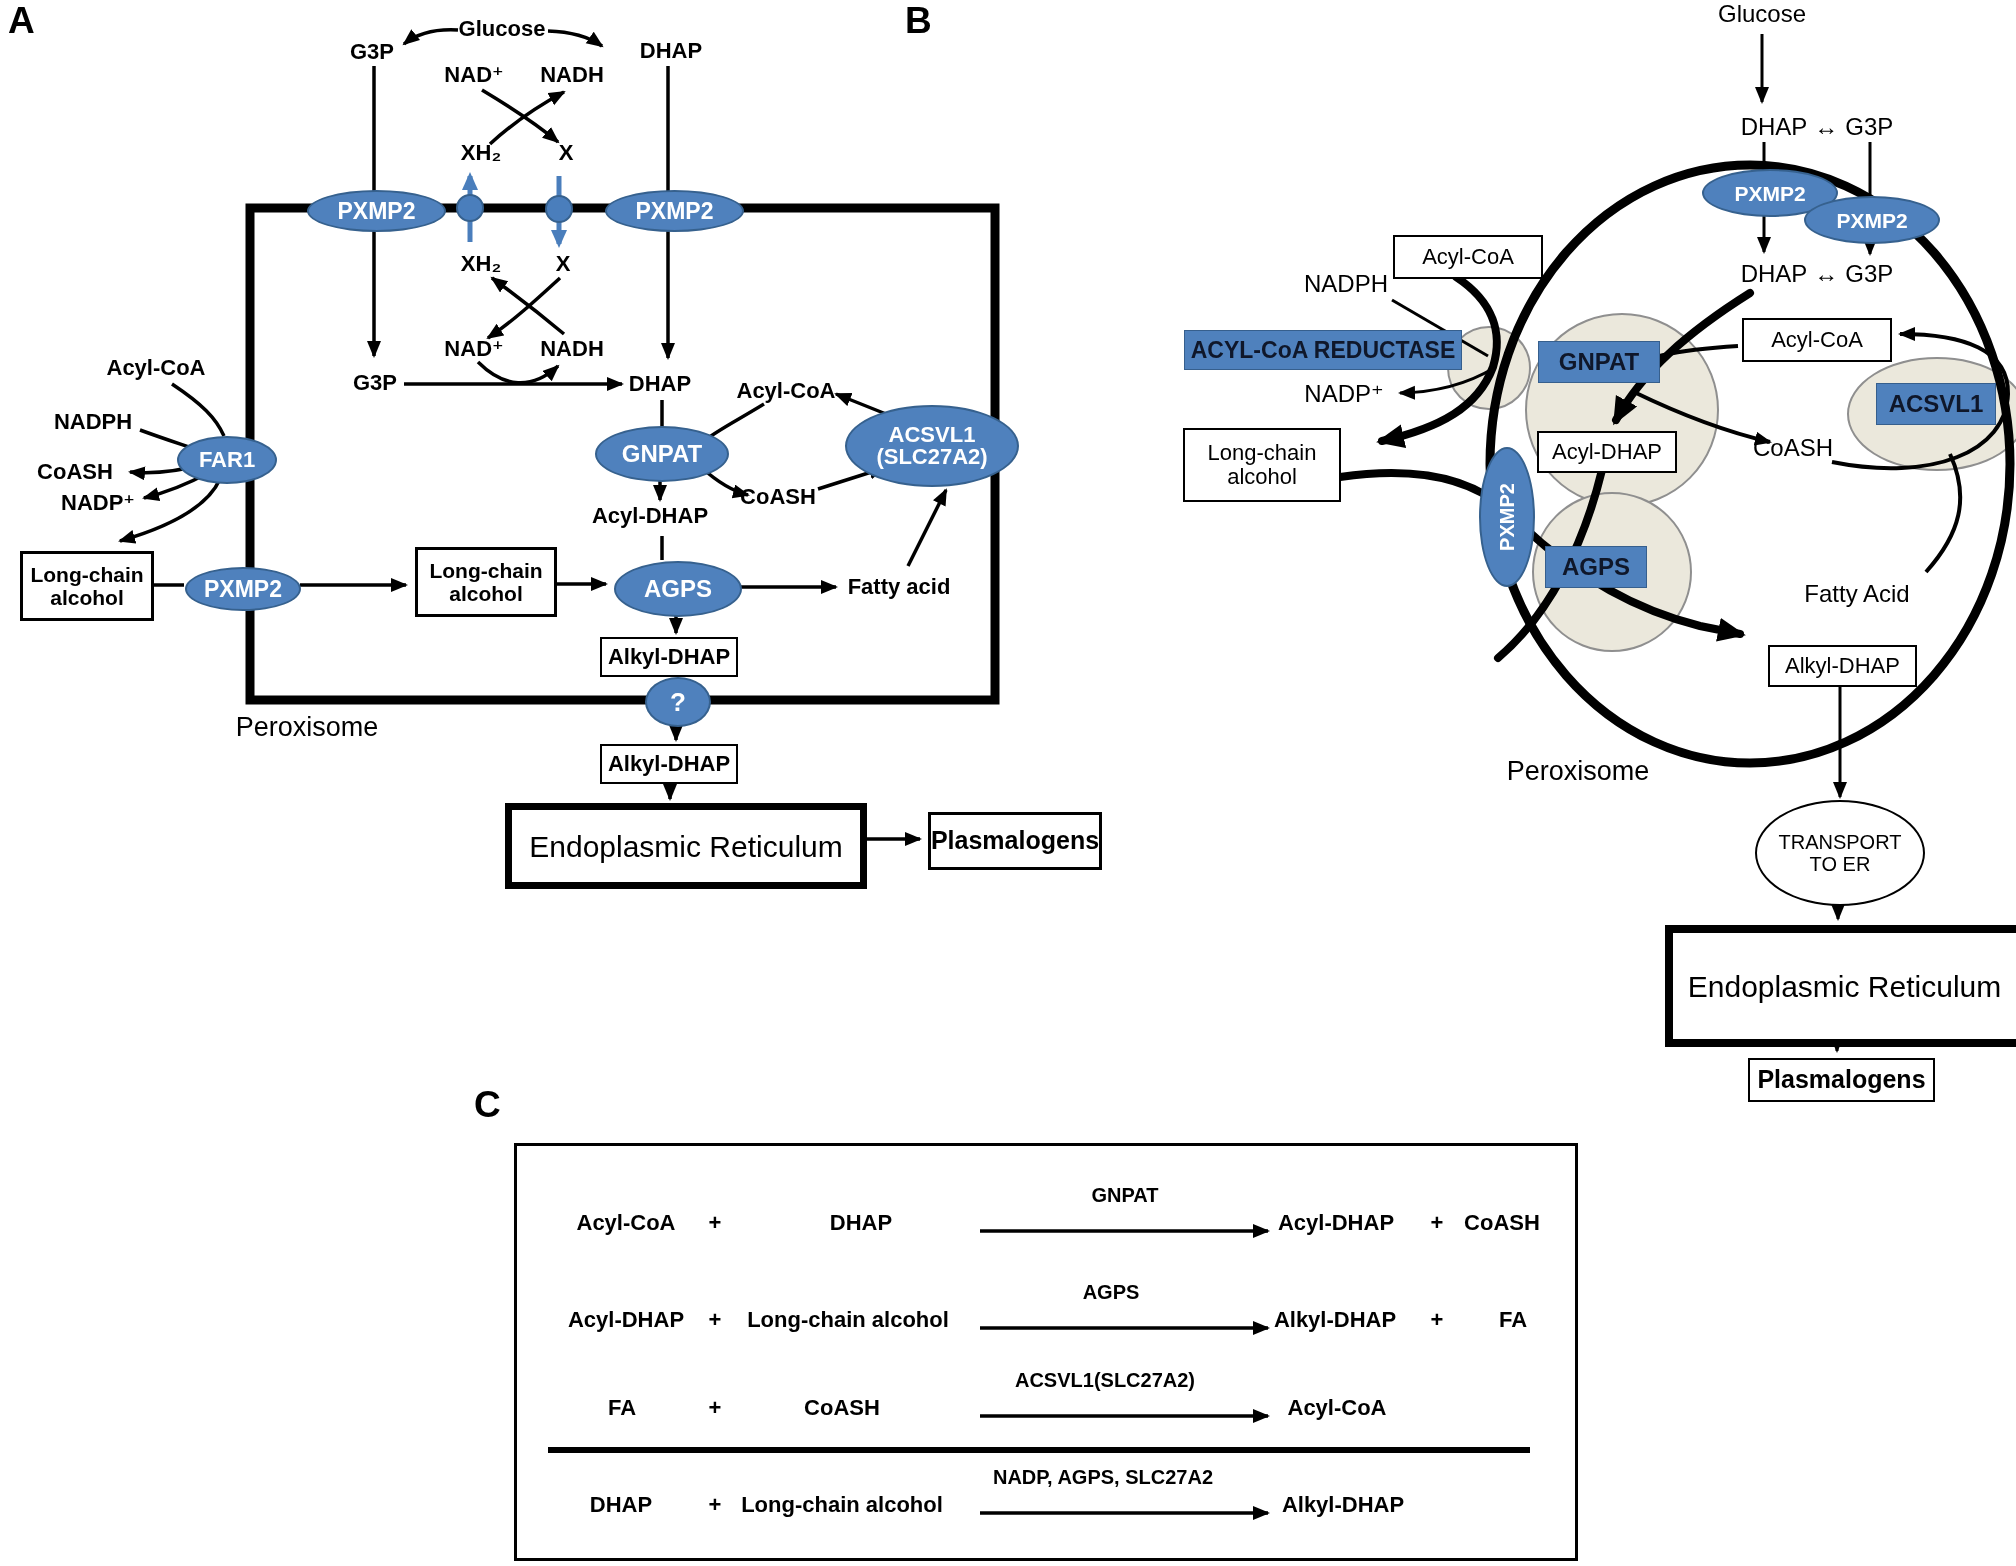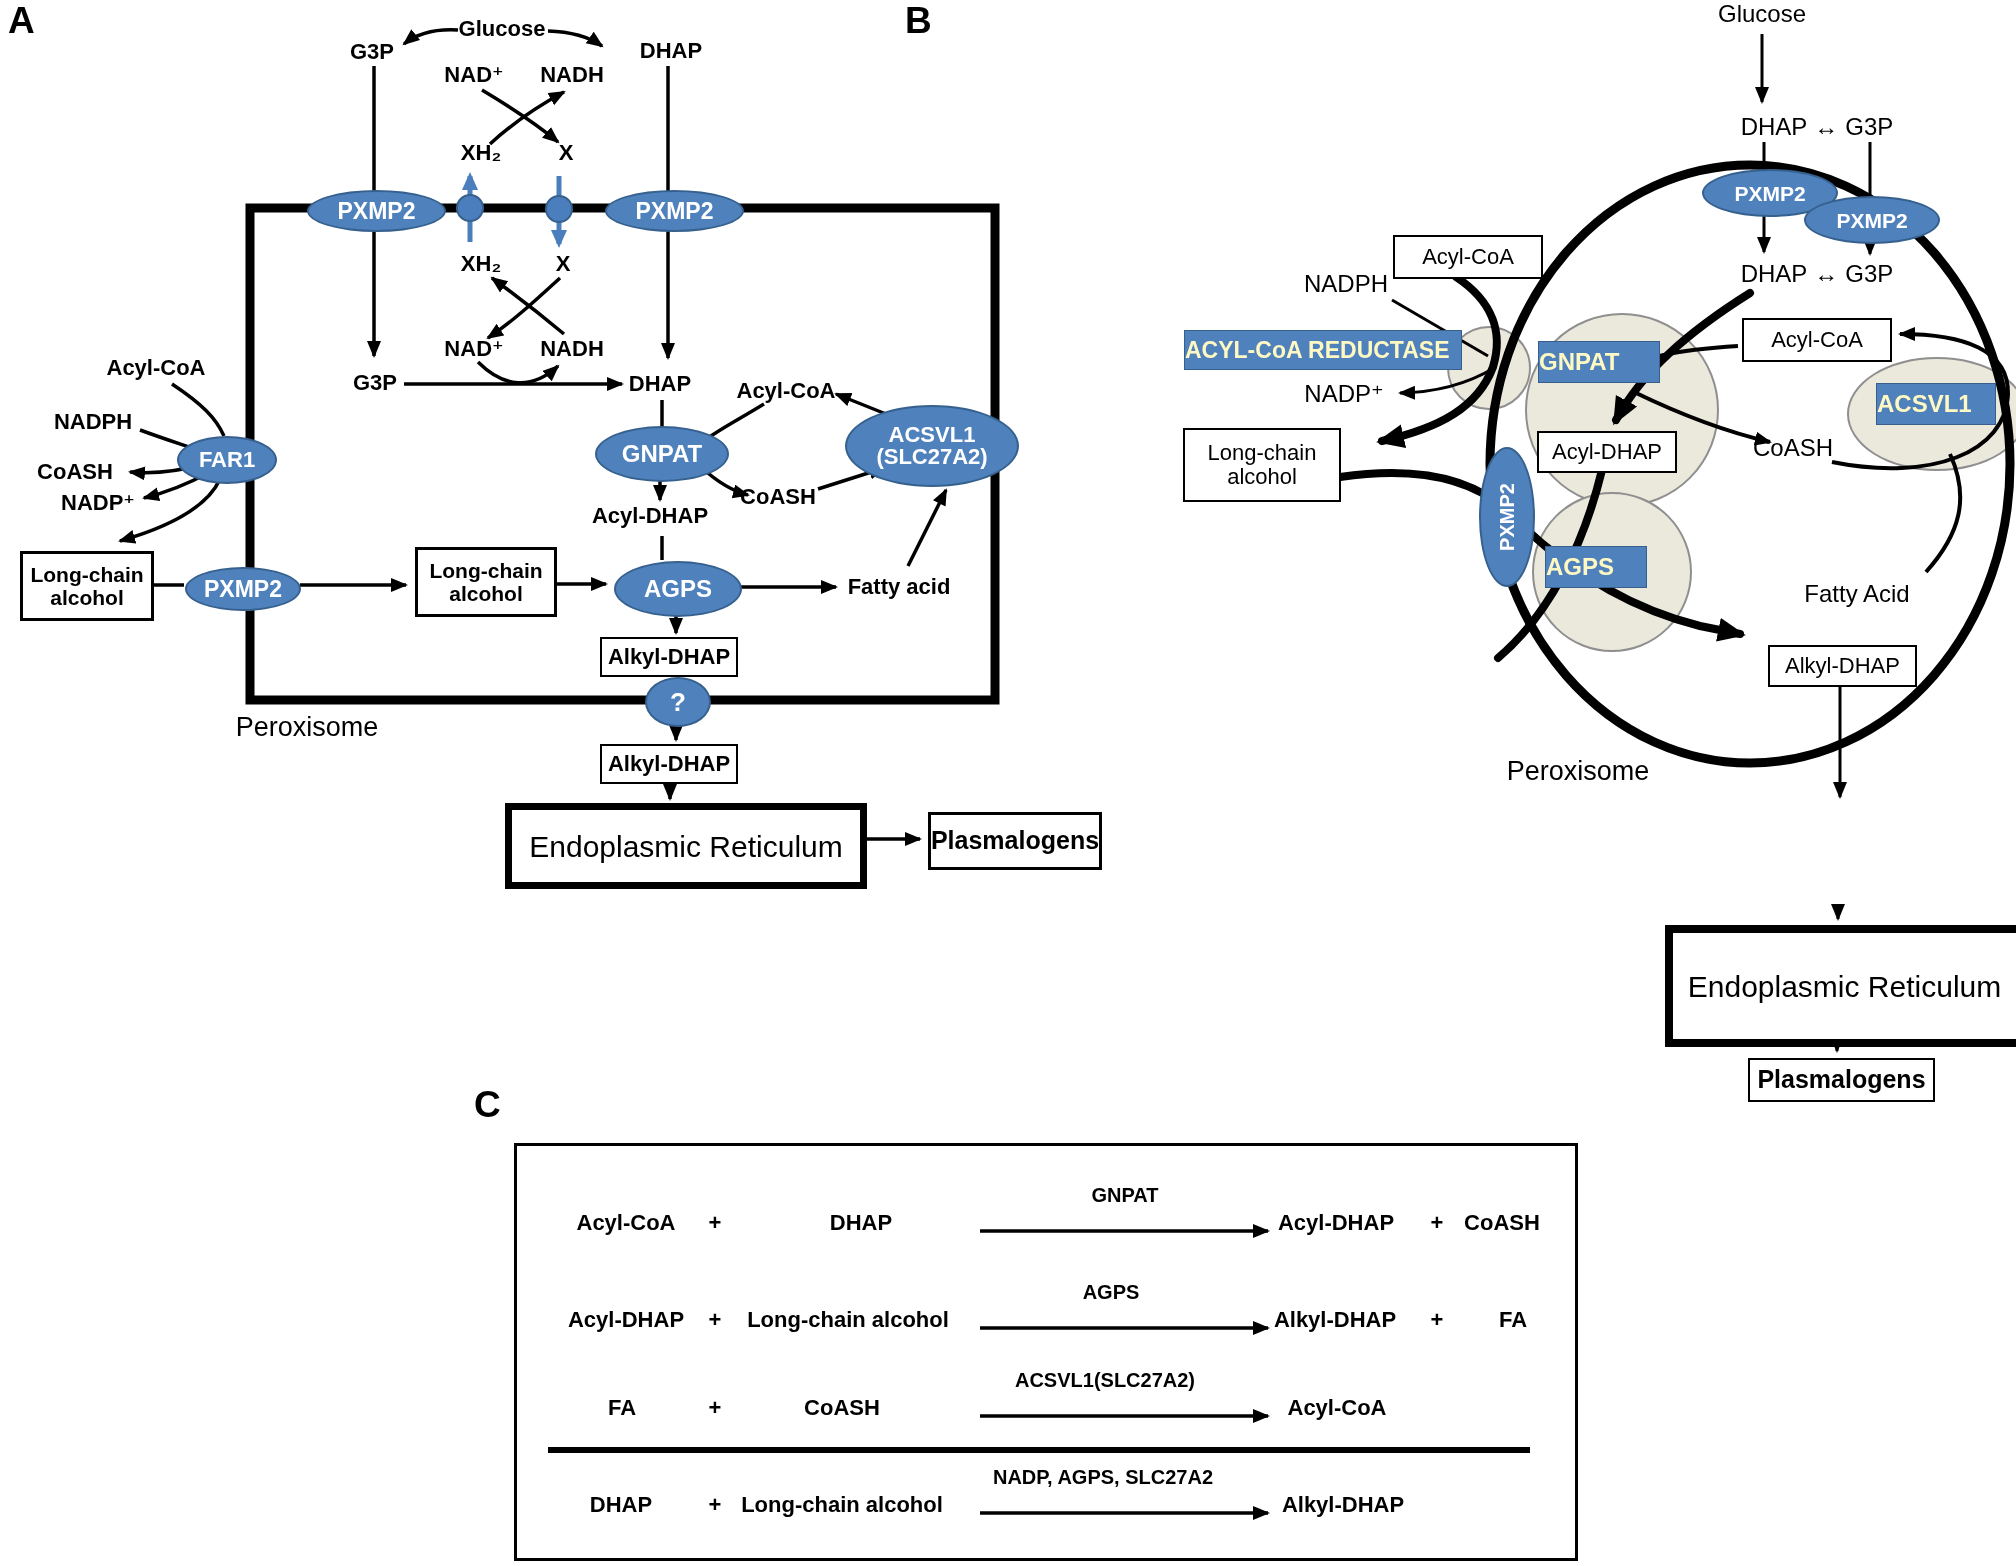--- a/index.html
+++ b/index.html
@@ -7,22 +7,22 @@
          font-family:"Liberation Sans","DejaVu Sans",sans-serif;color:#000;overflow:hidden;}
   .abs{position:absolute;}
   .lbl{position:absolute;transform:translate(-50%,-50%);font-size:22px;font-weight:bold;
        white-space:nowrap;text-align:center;line-height:1.05;}
   .lblr{position:absolute;transform:translate(-50%,-50%);font-size:22px;font-weight:normal;
         white-space:nowrap;text-align:center;line-height:1.1;}
   .panel-letter{position:absolute;font-size:37px;font-weight:bold;}
   .oval{position:absolute;background:#4f81bd;border:2px solid #36618e;border-radius:50%;
         color:#fff;font-weight:bold;display:flex;align-items:center;justify-content:center;
         text-align:center;line-height:1.0;}
-  .brect{position:absolute;background:#4f81bd;border:1px solid #365f8d;color:#fef9c3;
-         font-weight:bold;display:flex;align-items:center;justify-content:flex-start;white-space:nowrap;}
+  .brect{position:absolute;background:#4f81bd;border:1px solid #365f8d;color:#0f172a;
+         font-weight:bold;display:flex;align-items:center;justify-content:center;white-space:nowrap;}
   .wbox{position:absolute;background:#fff;border:2px solid #000;display:flex;align-items:center;
         justify-content:center;text-align:center;font-weight:bold;line-height:1.1;}
   .beige{position:absolute;background:#ebe8dc;border:2px solid #8f8f8f;border-radius:50%;}
   .flexrow{display:flex;align-items:center;justify-content:center;gap:7px;}
   svg{position:absolute;left:0;top:0;}
   .vtext{transform:rotate(-90deg);display:block;}
 </style>
 </head>
 <body>
 
@@ -241,20 +241,24 @@
     </div>
   <div class="wbox" style="left:1537px;top:431px;width:136px;height:38px;font-weight:normal;font-size:22px;">
     <span>Acyl-DHAP</span>
     </div>
   <div class="wbox" style="left:1742px;top:318px;width:146px;height:40px;font-weight:normal;font-size:22px;">
     <span>Acyl-CoA</span>
     </div>
   <div class="wbox" style="left:1768px;top:645px;width:145px;height:38px;font-weight:normal;font-size:22px;">
     <span>Alkyl-DHAP</span>
     </div>
+  <div class="wbox" style="left:1755px;top:800px;width:166px;height:102px;border-radius:50%;font-weight:normal;font-size:20px;flex-direction:column;">
+    <span>TRANSPORT</span>
+    <span>TO ER</span>
+    </div>
   <div class="wbox" style="left:1665px;top:925px;width:343px;height:106px;border-width:8px;font-size:30px;font-weight:500;">
     <span>Endoplasmic Reticulum</span>
     </div>
   <div class="wbox" style="left:1748px;top:1058px;width:183px;height:40px;border-width:2.5px;font-size:25px;">
     <span>Plasmalogens</span>
     </div>
 
   <div class="abs" style="left:514px;top:1143px;width:1058px;height:412px;border:3px solid #000;background:transparent;"></div>
 
   <div class="lbl" style="left:626px;top:1223px;">Acyl-CoA</div>

